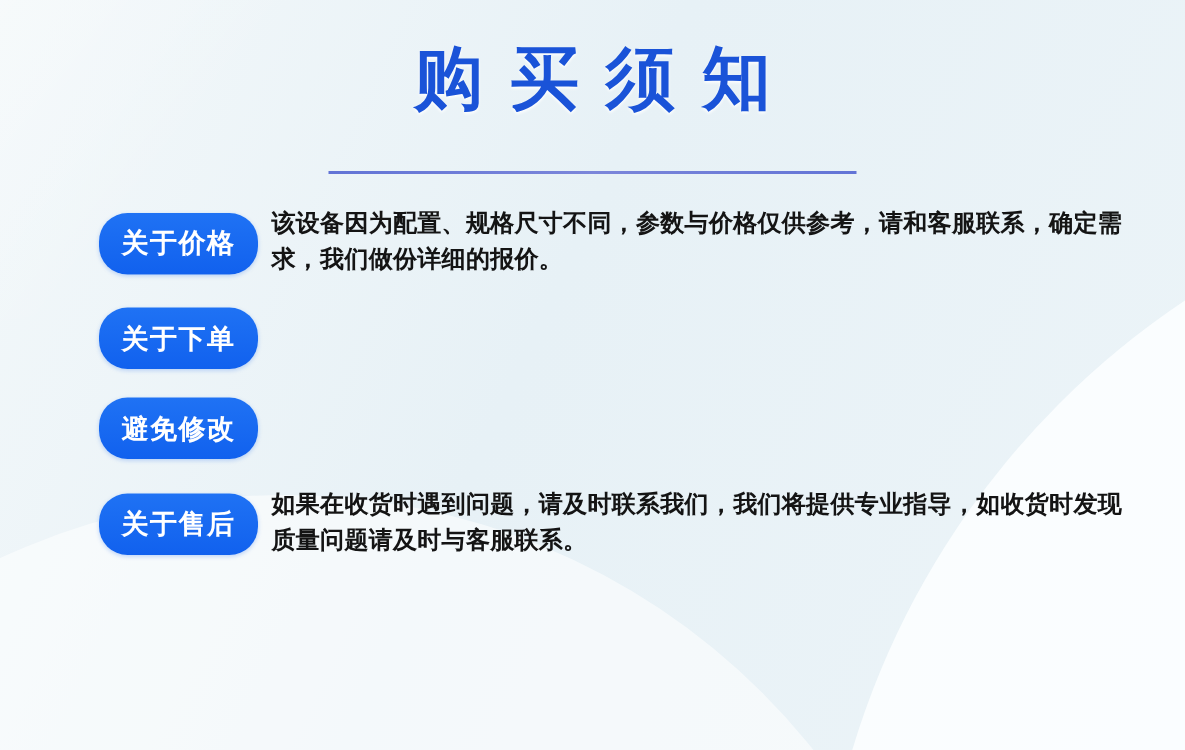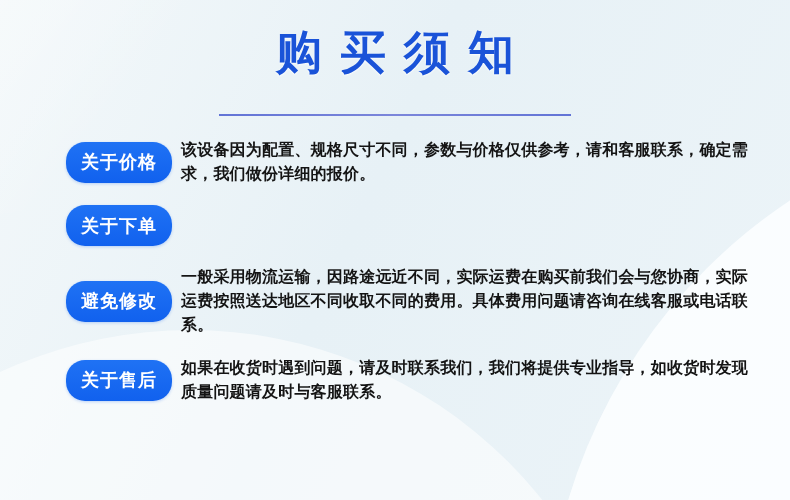--- a/index.html
+++ b/index.html
@@ -108,21 +108,20 @@
         <div class="pill">关于价格</div>
         <div class="row-text">该设备因为配置、规格尺寸不同，参数与价格仅供参考，请和客服联系，确定需求，我们做份详细的报价。</div>
       </div>
 
       <div class="row">
         <div class="pill">关于下单</div>
       </div>
 
       <div class="row">
         <div class="pill">避免修改</div>
-        <div class="row-text">一般采用物流运输，因路途远近不同，实际运费在购买前我们会与您协商，实际运费按照送达地区不同收取不同的费用。具体费用问题请咨询在线客服或电话联系。</div>
       </div>
 
       <div class="row">
         <div class="pill">关于售后</div>
         <div class="row-text">如果在收货时遇到问题，请及时联系我们，我们将提供专业指导，如收货时发现质量问题请及时与客服联系。</div>
       </div>
 
     </div>
   </div>
 </div>

